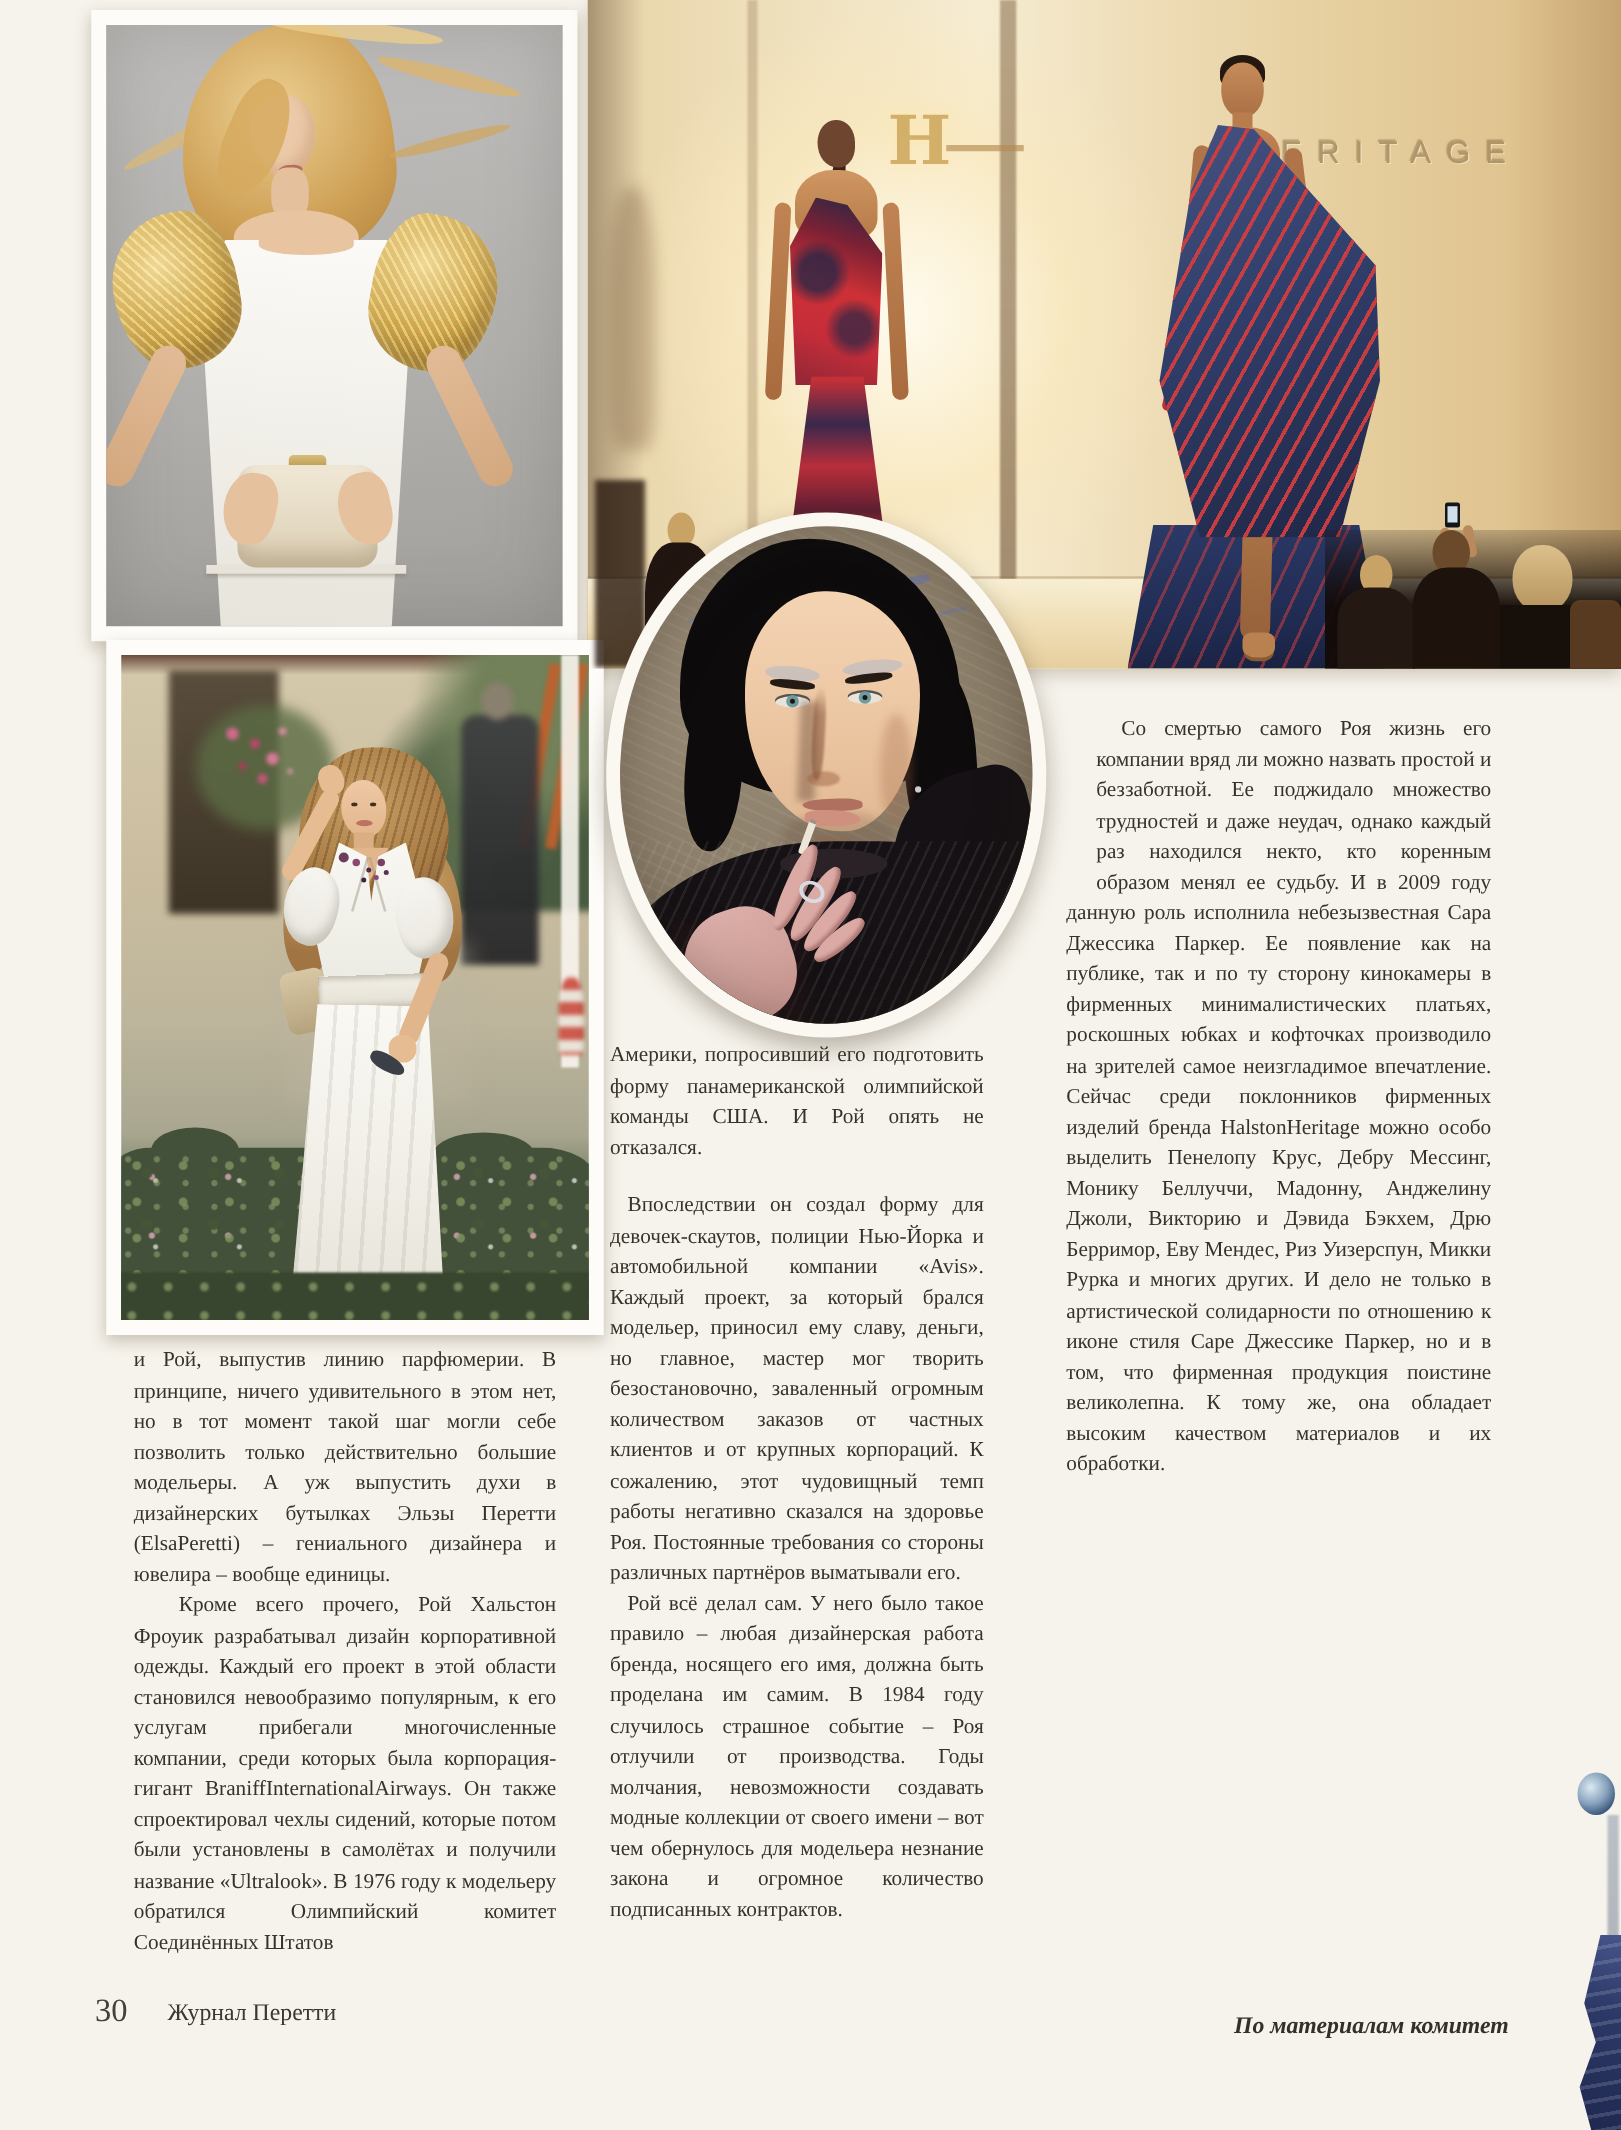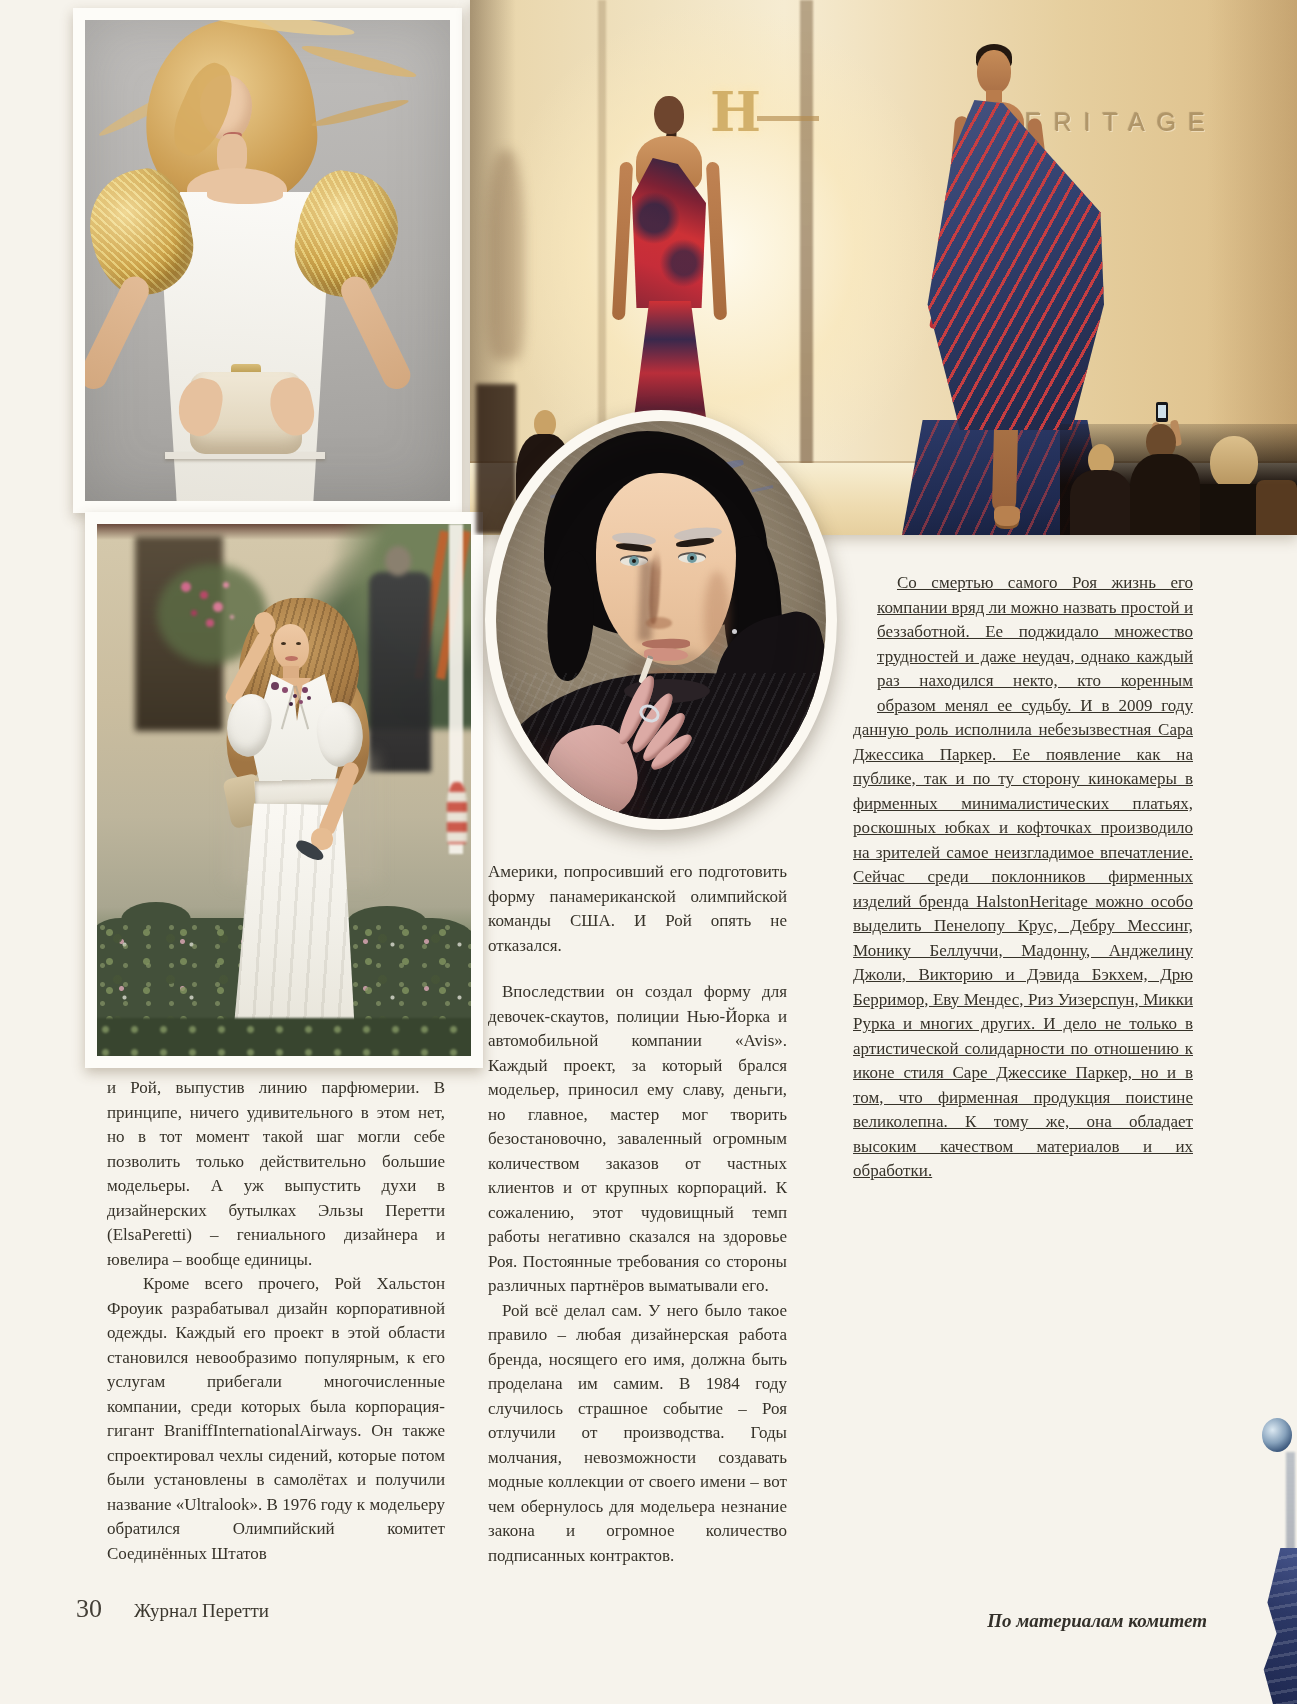--- a/index.html
+++ b/index.html
@@ -3,21 +3,21 @@
 <meta charset="utf-8">
 <style>
   html,body{margin:0;padding:0;background:#e9e6df;}
   .page{position:relative;width:1297px;height:1704px;margin:0 auto;background:#f6f3ec;
         font-family:"Liberation Serif","DejaVu Serif",serif;overflow:hidden;}
   .abs{position:absolute;}
   
   .col{position:absolute;color:#363229;font-size:17px;line-height:24.5px;text-align:justify;hyphens:auto;}
   .col p{margin:0;padding:0;}
   .ind36{text-indent:36px;}
-  .ind20{text-indent:20px;text-decoration:underline;}
+  .ind20{text-indent:20px;}
   .ind14{text-indent:14px;}
   .gap22{margin-top:22px !important;}
   .wrap-spacer{float:left;width:24px;height:142px;}
   .footer-num{position:absolute;left:76px;top:1594px;font-size:26px;color:#454038;}
   .footer-mag{position:absolute;left:134px;top:1600px;font-size:19px;color:#3c382f;}
   .footer-credit{position:absolute;left:854px;top:1610px;width:353px;text-align:right;
                  font-size:19px;font-style:italic;font-weight:bold;color:#33302a;}
   
   .photo{position:absolute;background:#fdfcf8;box-shadow:0 5px 12px rgba(90,70,40,.3);}
   .ph-inner{position:relative;overflow:hidden;width:100%;height:100%;}
@@ -444,21 +444,21 @@
       <div class="abs sj-front-hedge"></div>
     </div>
       </div>
   </div>
 
   <div class="col" style="left:107px;top:1076px;width:338px;">
     <p>и Рой, выпустив линию парфюмерии. В принципе, ничего удивительного в этом нет, но в тот момент такой шаг могли себе позволить только действительно большие модельеры. А уж выпустить духи в дизайнерских бутылках Эльзы Перетти (ElsaPeretti) – гениального дизайнера и ювелира – вообще единицы.</p>
     <p class="ind36">Кроме всего прочего, Рой Хальстон Фроуик разрабатывал дизайн корпоративной одежды. Каждый его проект в этой области становился невообразимо популярным, к его услугам прибегали многочисленные компании, среди которых была корпорация-гигант BraniffInternationalAirways. Он также спроектировал чехлы сидений, которые потом были установлены в самолётах и получили название «Ultralook». В 1976 году к модельеру обратился Олимпийский комитет Соединённых Штатов</p>
   </div>
 
-  <div class="col" style="left:488px;top:860px;width:299px;">
+  <div class="col" style="left:488px;top:832px;width:299px;">
     <p>Америки, попросивший его подготовить форму панамериканской олимпийской команды США. И Рой опять не отказался.</p>
     <p class="ind14 gap22">Впоследствии он создал форму для девочек-скаутов, полиции Нью-Йорка и автомобильной компании «Avis». Каждый проект, за который брался модельер, приносил ему славу, деньги, но главное, мастер мог творить безостановочно, заваленный огромным количеством заказов от частных клиентов и от крупных корпораций. К сожалению, этот чудовищный темп работы негативно сказался на здоровье Роя. Постоянные требования со стороны различных партнёров выматывали его.</p>
     <p class="ind14">Рой всё делал сам. У него было такое правило – любая дизайнерская работа бренда, носящего его имя, должна быть проделана им самим. В 1984 году случилось страшное событие – Роя отлучили от производства. Годы молчания, невозможности создавать модные коллекции от своего имени – вот чем обернулось для модельера незнание закона и огромное количество подписанных контрактов.</p>
   </div>
 
   <div class="col" style="left:853px;top:571px;width:340px;">
     <span class="wrap-spacer"></span>
     <p class="ind20">Со смертью самого Роя жизнь его компании вряд ли можно назвать простой и беззаботной. Ее поджидало множество трудностей и даже неудач, однако каждый раз находился некто, кто коренным образом менял ее судьбу. И в 2009 году данную роль исполнила небезызвестная Сара Джессика Паркер. Ее появление как на публике, так и по ту сторону кинокамеры в фирменных минималистических платьях, роскошных юбках и кофточках производило на зрителей самое неизгладимое впечатление. Сейчас среди поклонников фирменных изделий бренда HalstonHeritage можно особо выделить Пенелопу Крус, Дебру Мессинг, Монику Беллуччи, Мадонну, Анджелину Джоли, Викторию и Дэвида Бэкхем, Дрю Берримор, Еву Мендес, Риз Уизерспун, Микки Рурка и многих других. И дело не только в артистической солидарности по отношению к иконе стиля Саре Джессике Паркер, но и в том, что фирменная продукция поистине великолепна. К тому же, она обладает высоким качеством материалов и их обработки.</p>
   </div>
 

